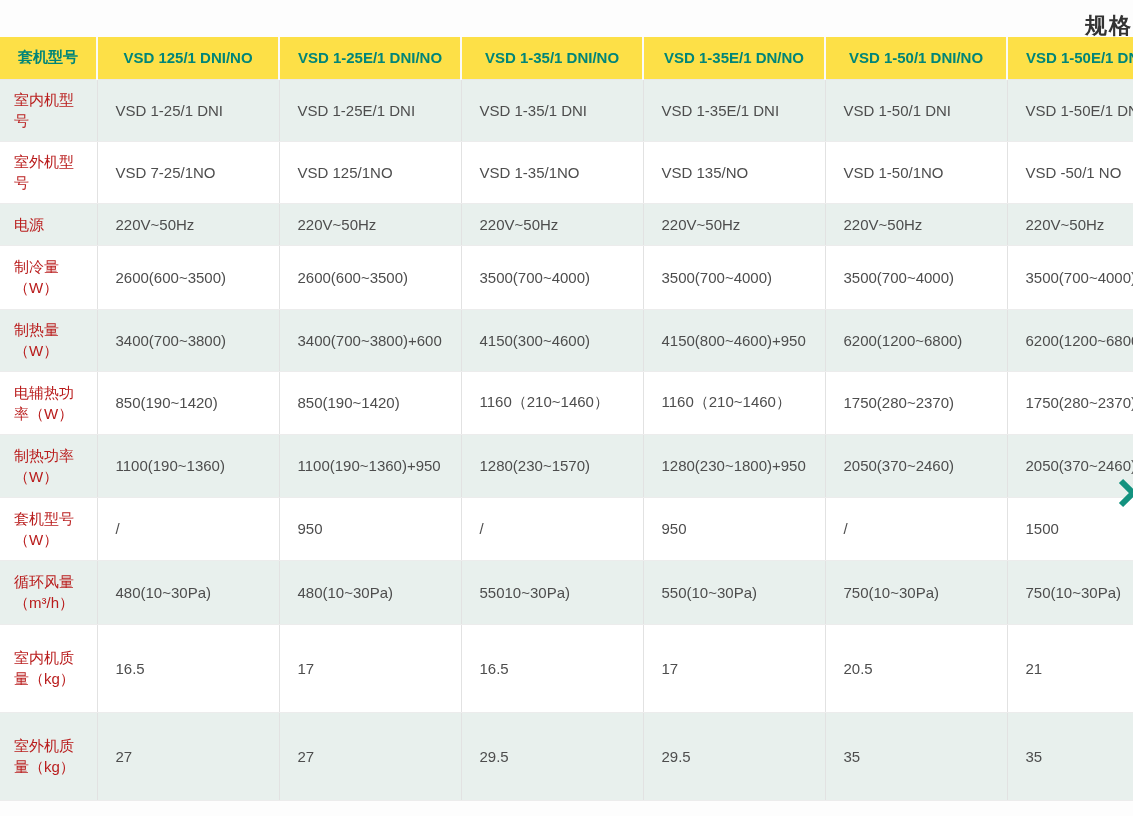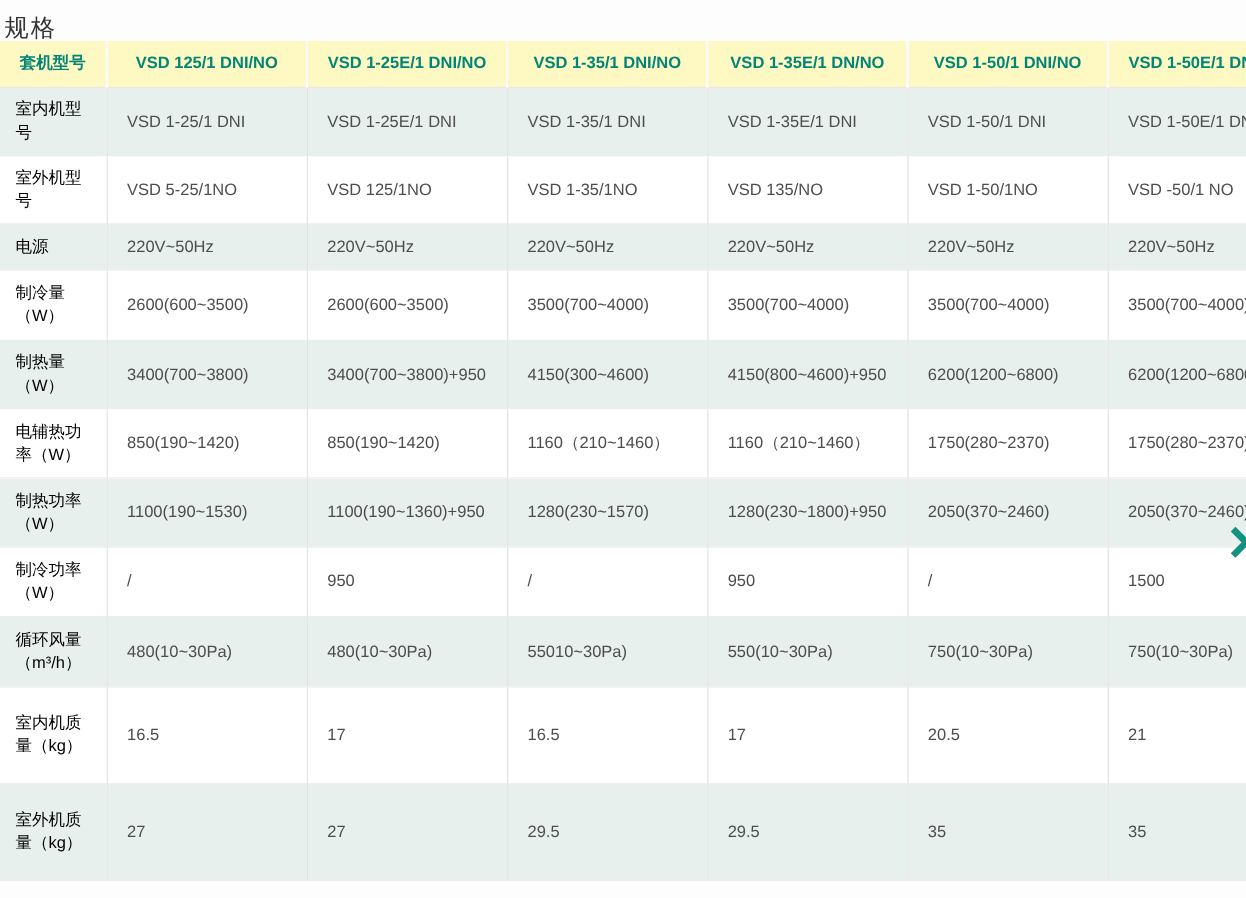--- a/index.html
+++ b/index.html
@@ -13,22 +13,23 @@
     background: #fdfdfd;
     font-family: "Liberation Sans", "DejaVu Sans", sans-serif;
     position: relative;
   }
   .page-title {
     font-size: 22px;
     color: #333333;
     padding: 11px 0 0 4px;
     height: 37px;
     box-sizing: border-box;
-    font-weight: 400;
+    font-weight: 700;
     letter-spacing: 2px;
+    text-align: right;
   }
   .table-wrap {
     position: relative;
     width: 1133px;
     overflow: hidden;
   }
   table.spec-table {
     border-collapse: collapse;
     table-layout: fixed;
     width: 1189px;
@@ -38,36 +39,36 @@
   table.spec-table td, table.spec-table th {
     box-sizing: border-box;
     border-right: 1px solid #e2e2e2;
     border-bottom: 1px solid #ececec;
     vertical-align: middle;
     font-size: 15px;
     overflow: hidden;
     white-space: normal;
   }
   tr.header-row th {
-    background: #fef9c3;
+    background: #fde047;
     color: #008578;
     font-weight: bold;
     text-align: center;
     height: 42px;
     border-right: 2px solid #fafafa;
     border-bottom: 1px solid #e8e8e8;
   }
   tr.data-row td {
     color: #4d4d4d;
     text-align: left;
     padding-left: 18px;
   }
   tr.data-row td.row-label-cell {
     padding-left: 14px;
-    color: #000000;
+    color: #b91c1c;
   }
   tr.data-row td.row-label-cell .row-label {
     display: inline-block;
     width: 62px;
     line-height: 21px;
   }
   tr.row-tint td { background: #e8f0ed; }
   tr.row-plain td { background: #ffffff; }
   .next-arrow {
     position: absolute;
@@ -109,21 +110,21 @@
           <td class="row-label-cell"><span class="row-label">室内机型号</span></td>
           <td>VSD 1-25/1 DNI</td>
           <td>VSD 1-25E/1 DNI</td>
           <td>VSD 1-35/1 DNI</td>
           <td>VSD 1-35E/1 DNI</td>
           <td>VSD 1-50/1 DNI</td>
           <td>VSD 1-50E/1 DNI</td>
         </tr>
         <tr class="data-row row-plain" style="height: 62px;">
           <td class="row-label-cell"><span class="row-label">室外机型号</span></td>
-          <td>VSD 5-25/1NO</td>
+          <td>VSD 7-25/1NO</td>
           <td>VSD 125/1NO</td>
           <td>VSD 1-35/1NO</td>
           <td>VSD 135/NO</td>
           <td>VSD 1-50/1NO</td>
           <td>VSD -50/1 NO</td>
         </tr>
         <tr class="data-row row-tint" style="height: 42px;">
           <td class="row-label-cell"><span class="row-label">电源</span></td>
           <td>220V~50Hz</td>
           <td>220V~50Hz</td>
@@ -137,46 +138,46 @@
           <td>2600(600~3500)</td>
           <td>2600(600~3500)</td>
           <td>3500(700~4000)</td>
           <td>3500(700~4000)</td>
           <td>3500(700~4000)</td>
           <td>3500(700~4000)</td>
         </tr>
         <tr class="data-row row-tint" style="height: 62px;">
           <td class="row-label-cell"><span class="row-label">制热量（W）</span></td>
           <td>3400(700~3800)</td>
-          <td>3400(700~3800)+950</td>
+          <td>3400(700~3800)+600</td>
           <td>4150(300~4600)</td>
           <td>4150(800~4600)+950</td>
           <td>6200(1200~6800)</td>
           <td>6200(1200~6800)+1500</td>
         </tr>
         <tr class="data-row row-plain" style="height: 63px;">
           <td class="row-label-cell"><span class="row-label">电辅热功率（W）</span></td>
           <td>850(190~1420)</td>
           <td>850(190~1420)</td>
           <td>1160（210~1460）</td>
           <td>1160（210~1460）</td>
           <td>1750(280~2370)</td>
           <td>1750(280~2370)</td>
         </tr>
         <tr class="data-row row-tint" style="height: 63px;">
           <td class="row-label-cell"><span class="row-label">制热功率（W）</span></td>
-          <td>1100(190~1530)</td>
+          <td>1100(190~1360)</td>
           <td>1100(190~1360)+950</td>
           <td>1280(230~1570)</td>
           <td>1280(230~1800)+950</td>
           <td>2050(370~2460)</td>
           <td>2050(370~2460)+1500</td>
         </tr>
         <tr class="data-row row-plain" style="height: 63px;">
-          <td class="row-label-cell"><span class="row-label">制冷功率（W）</span></td>
+          <td class="row-label-cell"><span class="row-label">套机型号（W）</span></td>
           <td>/</td>
           <td>950</td>
           <td>/</td>
           <td>950</td>
           <td>/</td>
           <td>1500</td>
         </tr>
         <tr class="data-row row-tint" style="height: 64px;">
           <td class="row-label-cell"><span class="row-label">循环风量（m³/h）</span></td>
           <td>480(10~30Pa)</td>

